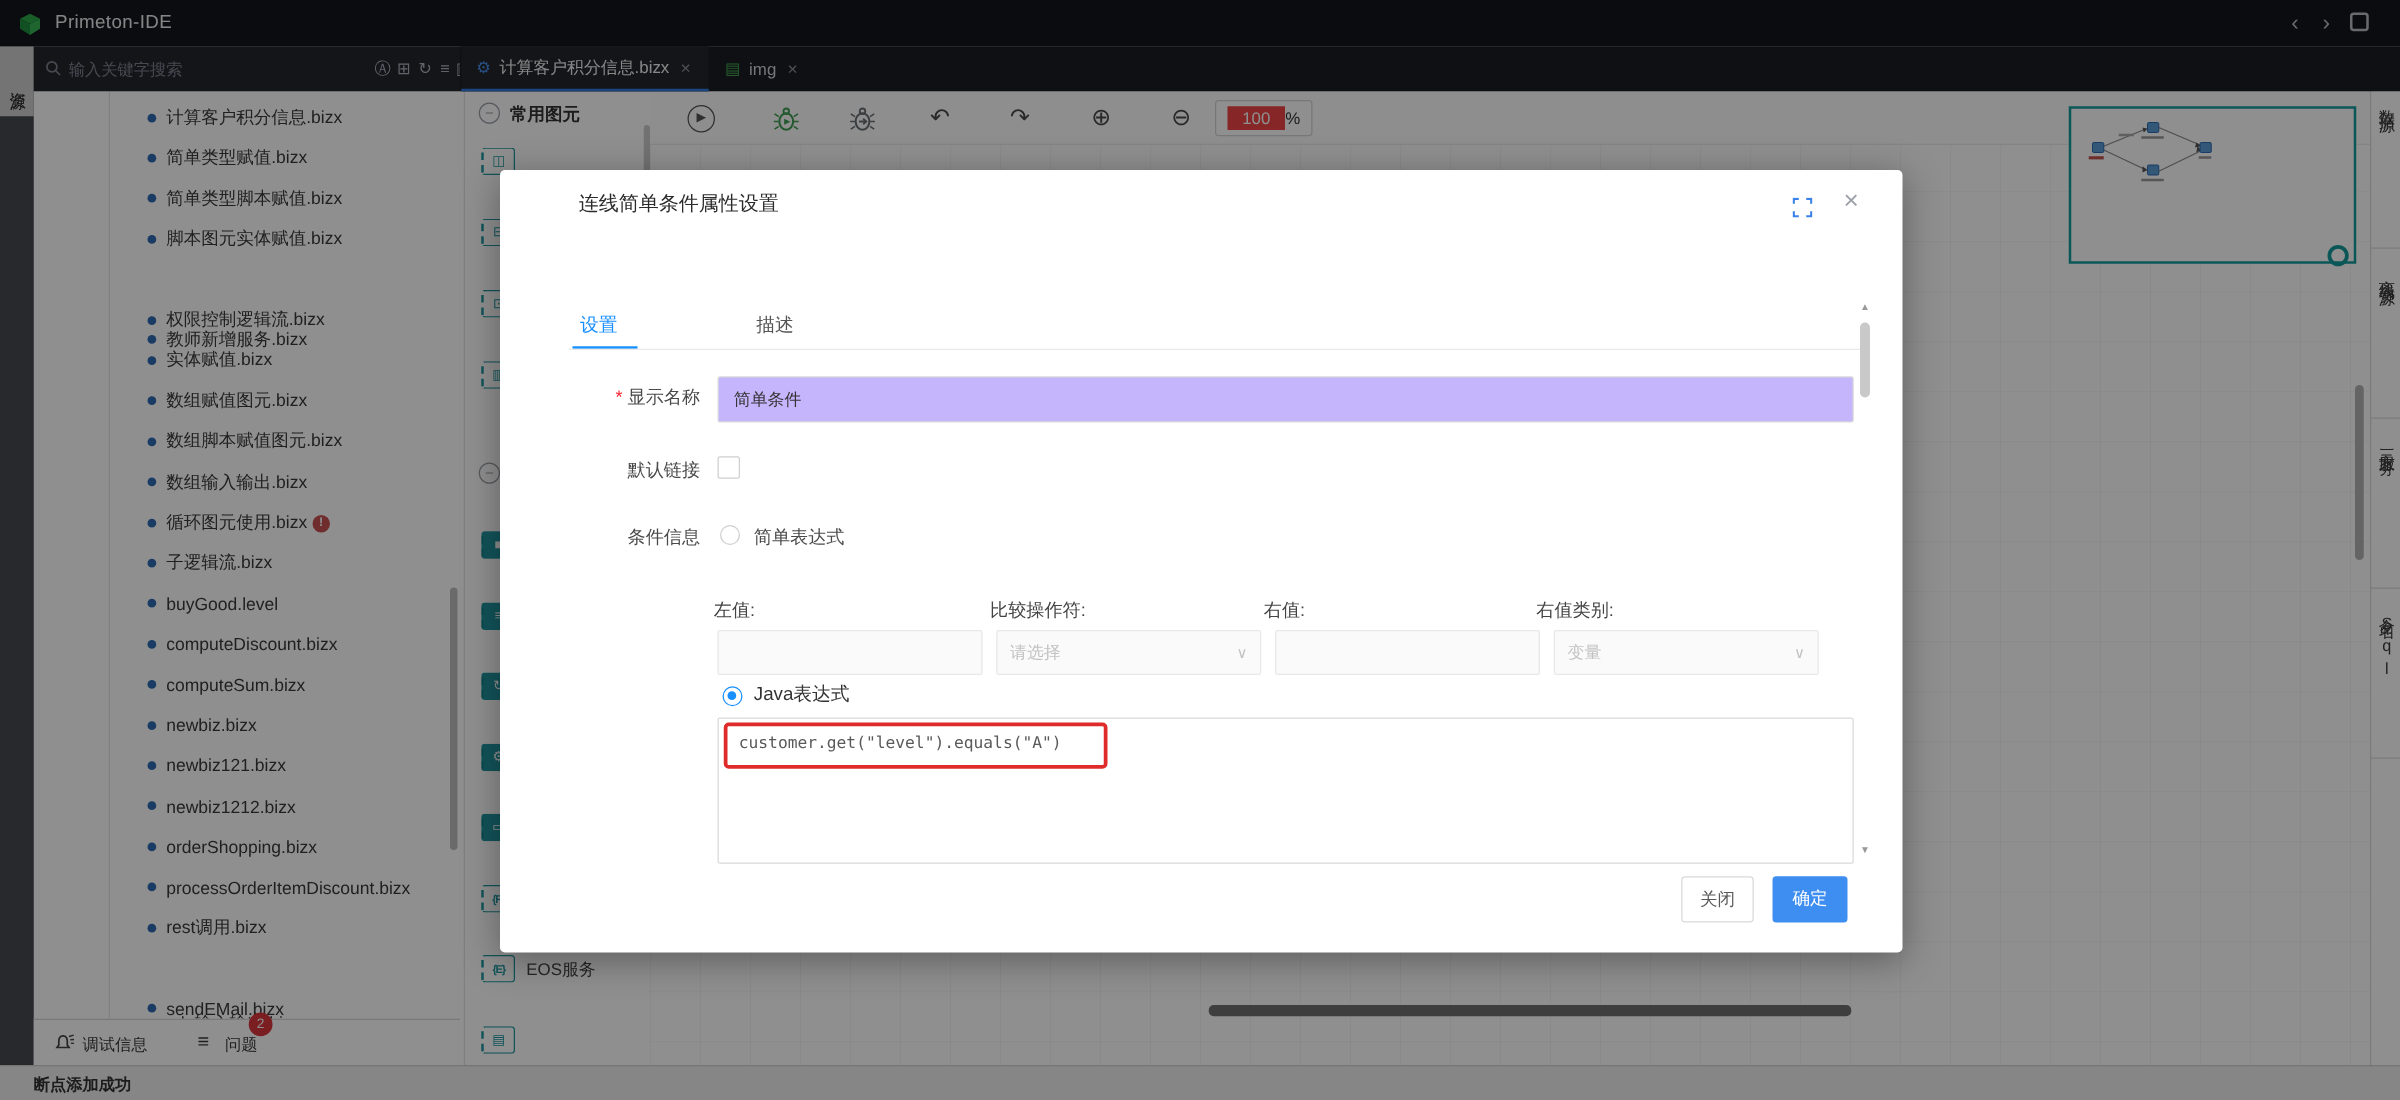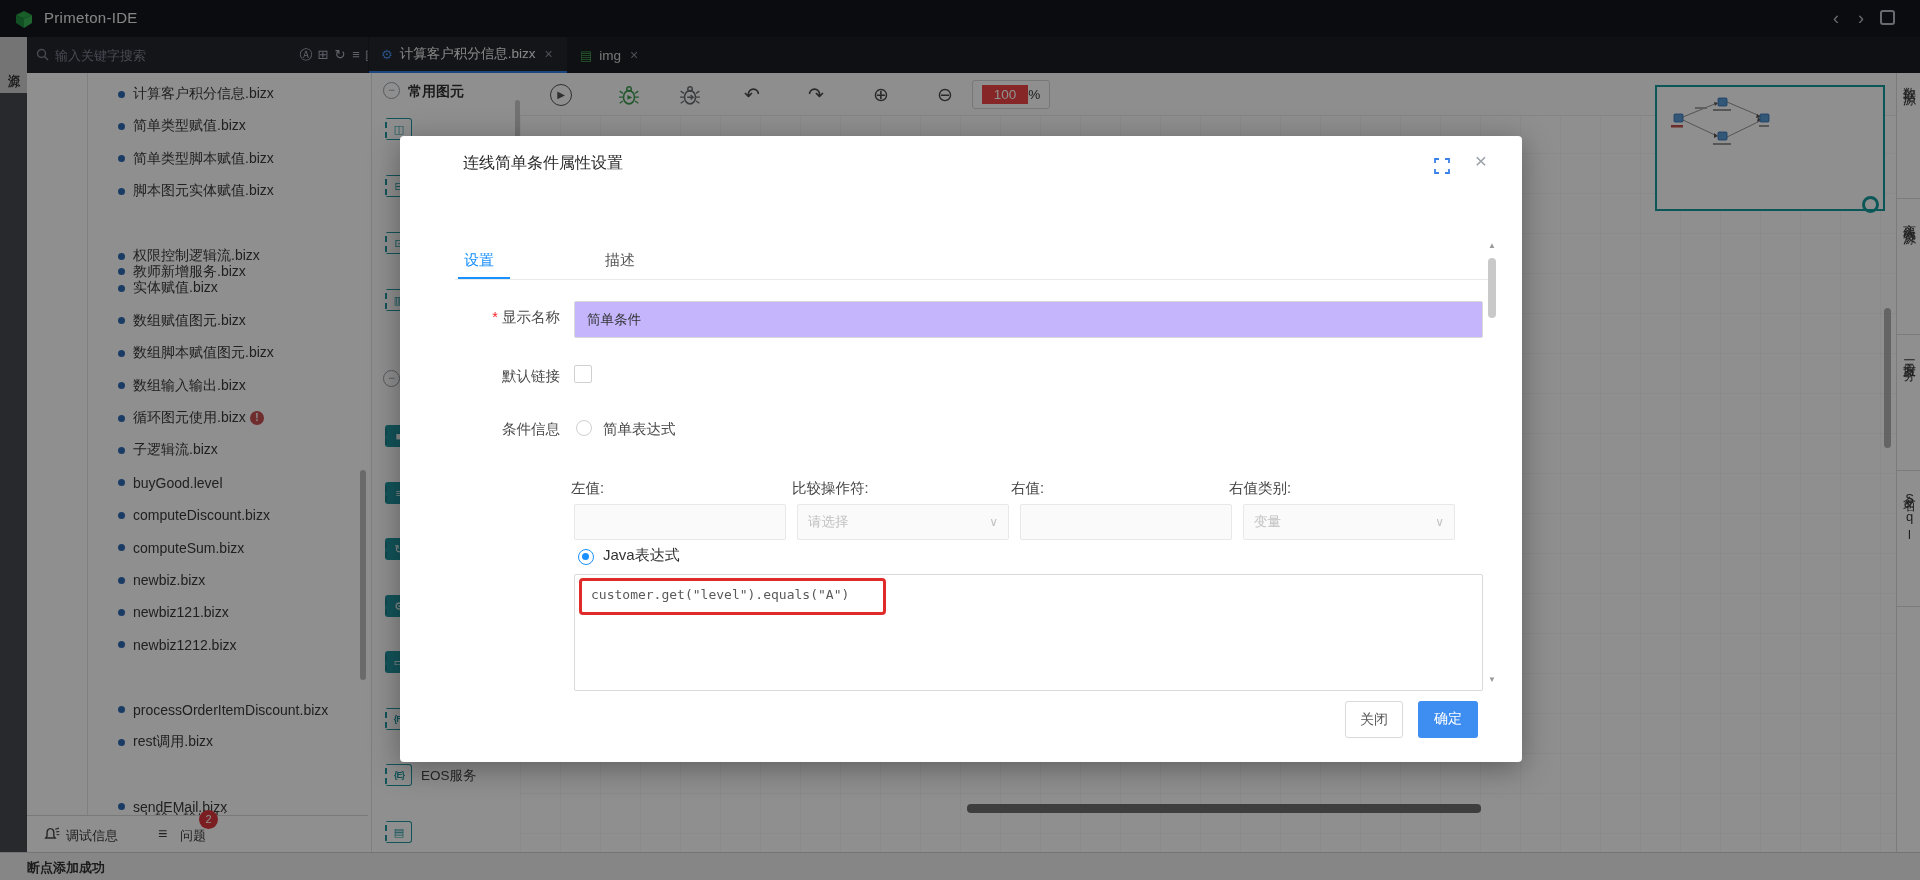--- a/index.html
+++ b/index.html
@@ -273,20 +273,24 @@
           <span class="bullet"></span>
           <span class="fname"><span>newbiz.bizx</span></span>
         </div>
         <div class="abs file-row" style="top: 523.4px;">
           <span class="bullet"></span>
           <span class="fname"><span>newbiz121.bizx</span></span>
         </div>
         <div class="abs file-row" style="top: 555.8px;">
           <span class="bullet"></span>
           <span class="fname"><span>newbiz1212.bizx</span></span>
+        </div>
+        <div class="abs file-row" style="top: 588.2px;">
+          <span class="bullet"></span>
+          <span class="fname"><span>orderShopping.bizx</span></span>
         </div>
         <div class="abs file-row" style="top: 620.6px;">
           <span class="bullet"></span>
           <span class="fname"><span>processOrderItemDiscount.bizx</span></span>
         </div>
         <div class="abs file-row" style="top: 653px;">
           <span class="bullet"></span>
           <span class="fname"><span>rest调用.bizx</span></span>
         </div>
         <div class="abs file-row" style="top: 685.4px; margin-top: 45px;">

